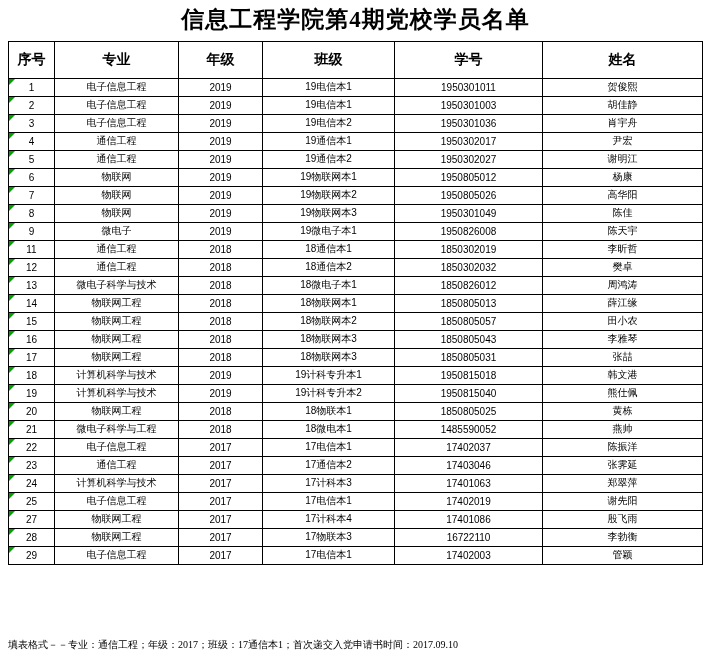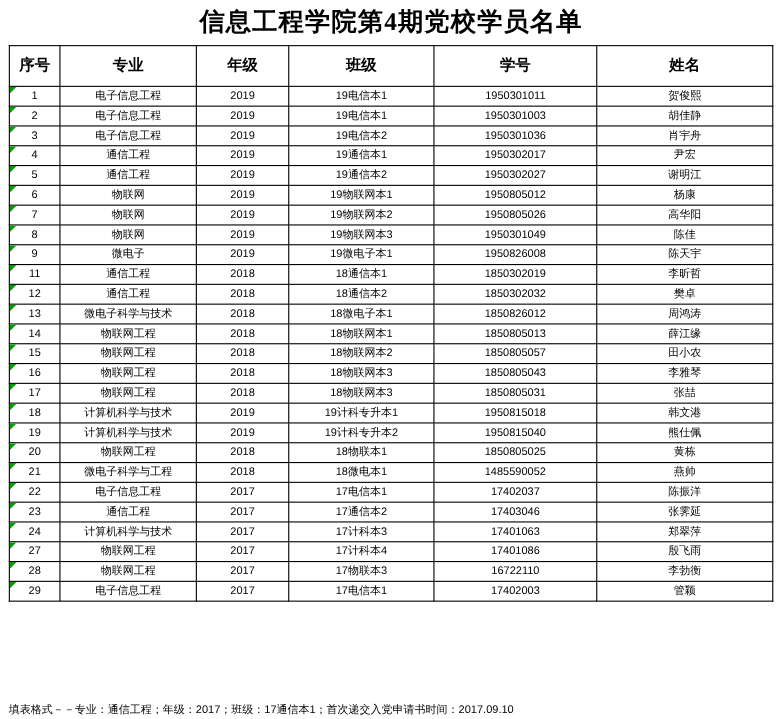--- a/index.html
+++ b/index.html
@@ -72,21 +72,21 @@
     width: 0;
     height: 0;
     border-top: 6px solid #00a000;
     border-right: 6px solid transparent;
   }
   .footnote {
     position: absolute;
     left: 8px;
     bottom: 2px;
     font-size: 10px;
-    font-family: Liberation Sans, sans-serif;
+    font-family: Liberation Serif, serif;
     white-space: nowrap;
   }
 </style>
 </head>
 <body>
 
 <div class="page">
 
   <div class="doc-title">信息工程学院第4期党校学员名单</div>
 
@@ -288,20 +288,28 @@
         </tr>
         <tr>
           <td class="idx"><span class="flag"></span><span>24</span></td>
           <td>计算机科学与技术</td>
           <td>2017</td>
           <td>17计科本3</td>
           <td>17401063</td>
           <td>郑翠萍</td>
         </tr>
         <tr>
+          <td class="idx"><span class="flag"></span><span>25</span></td>
+          <td>电子信息工程</td>
+          <td>2017</td>
+          <td>17电信本1</td>
+          <td>17402019</td>
+          <td>谢先阳</td>
+        </tr>
+        <tr>
           <td class="idx"><span class="flag"></span><span>27</span></td>
           <td>物联网工程</td>
           <td>2017</td>
           <td>17计科本4</td>
           <td>17401086</td>
           <td>殷飞雨</td>
         </tr>
         <tr>
           <td class="idx"><span class="flag"></span><span>28</span></td>
           <td>物联网工程</td>

